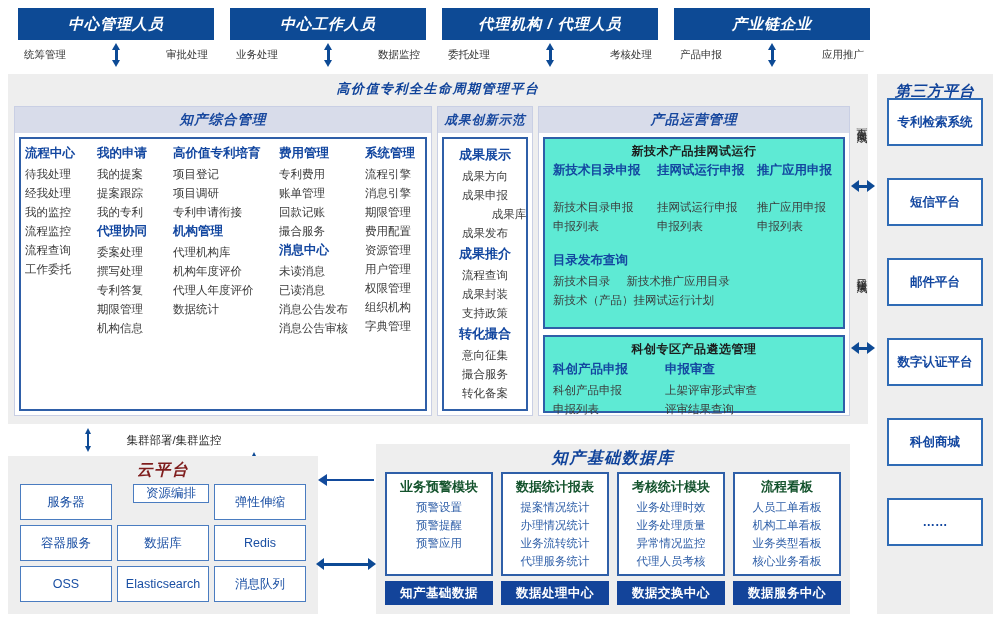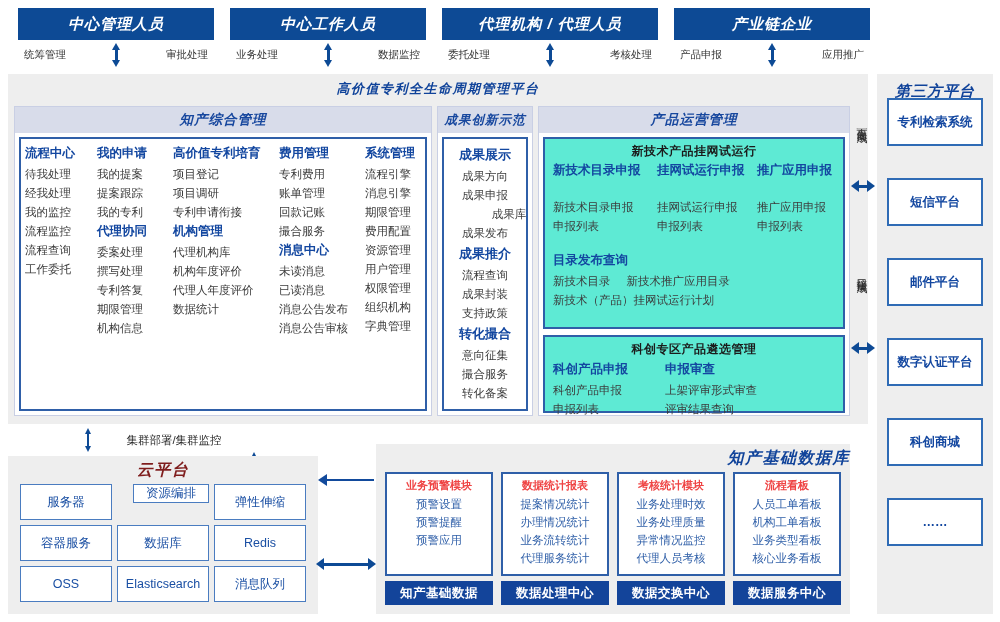--- a/index.html
+++ b/index.html
@@ -127,21 +127,21 @@
   .cloud-box {
     border: 1.5px solid #4a7cc0; background: #ffffff;
     color: #1a4fa3; font-size: 12.5px;
   }
   .cluster-lbl { font-size: 11.5px; color: #2b2b2b; }
 
   
   .db-title { color: #10439a; font-size: 16px; font-weight: bold; font-style: italic; letter-spacing: 1.5px; }
   .db-card { border: 2px solid #2f5fa8; background: #ffffff; padding: 4px 2px; }
   .db-card-head {
-    text-align: center; color: #ef4444; font-size: 11px; font-weight: bold;
+    text-align: center; color: #14532d; font-size: 13px; font-weight: bold;
     margin-bottom: 2px;
   }
   .db-card-item { text-align: center; color: #2f5fa8; font-size: 11.5px; line-height: 18px; }
   .db-foot {
     background: #13449a; color: #ffffff; font-size: 12.5px; font-weight: bold;
     height: 24px; letter-spacing: .5px;
   }
 </style>
 </head>
 <body>
@@ -384,21 +384,21 @@
   </div>
 
   <div class="abs hleft" style="left:318px; top:474px; width:56px;">
       <i></i>
     </div>
   <div class="abs hdbl" style="left:316px; top:546px; width:60px;">
       <i></i>
     </div>
 
   <div class="abs panel-gray" style="left:376px; top:444px; width:474px; height:170px;">
-    <div class="ctr" style="height:28px;justify-content:flex-end;">
+    <div class="ctr" style="height:28px;">
       <span class="db-title">知产基础数据库</span>
     </div>
     <div id="db-grid" style="padding:0 9px; display:grid; grid-template-columns:repeat(4,1fr); gap:8px;">
         <div>
           <div class="db-card" style="height: 104px;">
             <div class="db-card-head">业务预警模块</div>
             <div class="db-card-item">预警设置</div>
             <div class="db-card-item">预警提醒</div>
             <div class="db-card-item">预警应用</div>
           </div>

